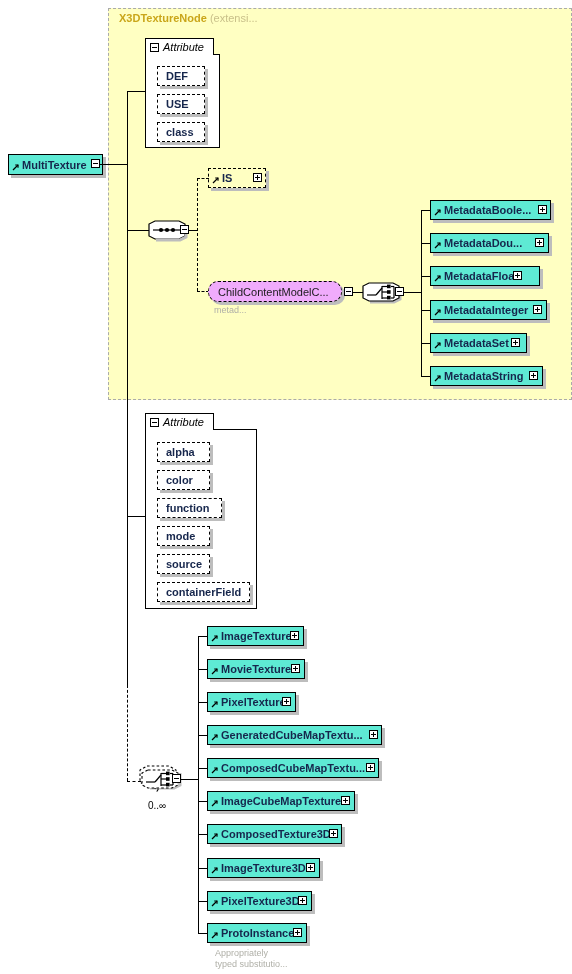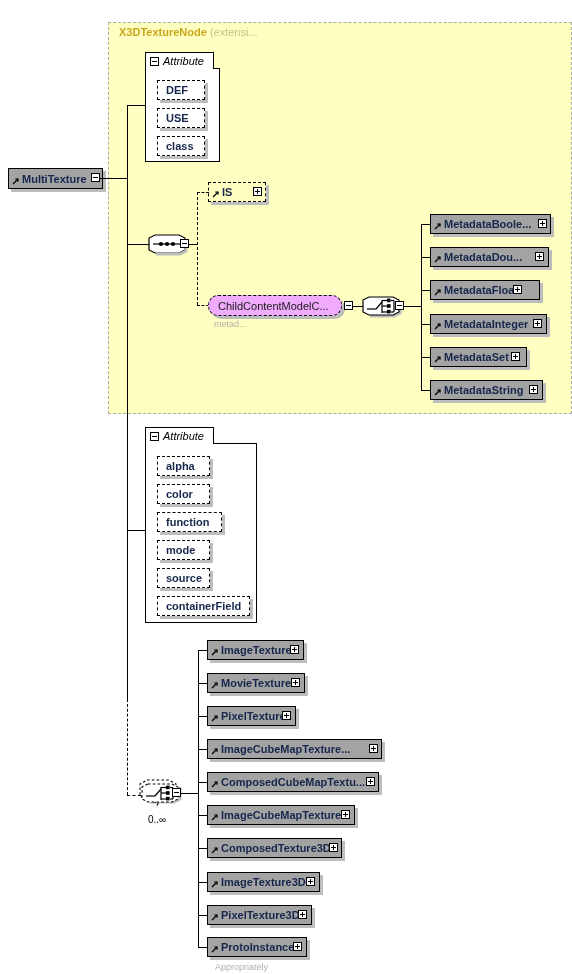--- a/index.html
+++ b/index.html
@@ -1,40 +1,40 @@
 <!DOCTYPE html>
 <html><head>
 <meta charset="utf-8">
 <style>
   html,body{margin:0;padding:0;background:#fff;}
   body{
     width:572px;height:974px;position:relative;overflow:hidden;
     font-family:"Liberation Sans","DejaVu Sans",sans-serif;
     -webkit-font-smoothing:none;
   }
-  #stage{position:absolute;left:0;top:16px;width:572px;height:802px;}
+  #stage{position:absolute;left:0;top:2px;width:572px;height:802px;}
 
   
   .panel{
     position:absolute;
     background:#ffffc2;
     border:1px dashed #aaaaaa;
     box-sizing:border-box;
   }
   .panel-title{
     position:absolute;
     font-size:11px;font-weight:bold;color:#caa61a;
     white-space:nowrap;
   }
   .panel-title .sub{font-weight:normal;color:#c9c08a;}
 
   
   .nodebox{
     position:absolute;box-sizing:border-box;
-    background:#a3a3a3;
+    background:#5eead4;
     border:1px solid #000000;
     box-shadow:3px 3px 0 0 #bdbdbd;
   }
   .nodebox.dashed{
     border:1px dashed #000000;
     background:transparent;
   }
   .nodebox .lbl{
     position:absolute;left:0;top:0;right:0;bottom:0;
     display:flex;align-items:center;
@@ -346,21 +346,21 @@
     <span class="lbl">PixelTexture</span>
     <svg class="refarrow" viewBox="0 0 8 8">
       <path d="M1 7 L6 2" stroke="#000" stroke-width="1.2" fill="none"></path>
       <path d="M6 2 L3.2 2 L6 2 L6 4.8" stroke="#000" stroke-width="1.2" fill="none"></path>
     </svg>
   </div>
   <div class="expander plus" style="left:282px;top:695px;"></div>
 
   <div class="h" style="left:198px;top:733px;width:10px;"></div>
   <div class="nodebox elem" style="left:207px;top:723px;width:175px;height:20px;">
-    <span class="lbl">ImageCubeMapTexture...</span>
+    <span class="lbl">GeneratedCubeMapTextu...</span>
     <svg class="refarrow" viewBox="0 0 8 8">
       <path d="M1 7 L6 2" stroke="#000" stroke-width="1.2" fill="none"></path>
       <path d="M6 2 L3.2 2 L6 2 L6 4.8" stroke="#000" stroke-width="1.2" fill="none"></path>
     </svg>
   </div>
   <div class="expander plus" style="left:369px;top:728px;"></div>
 
   <div class="h" style="left:198px;top:766px;width:10px;"></div>
   <div class="nodebox elem" style="left:207px;top:756px;width:172px;height:20px;">
     <span class="lbl">ComposedCubeMapTextu...</span>

